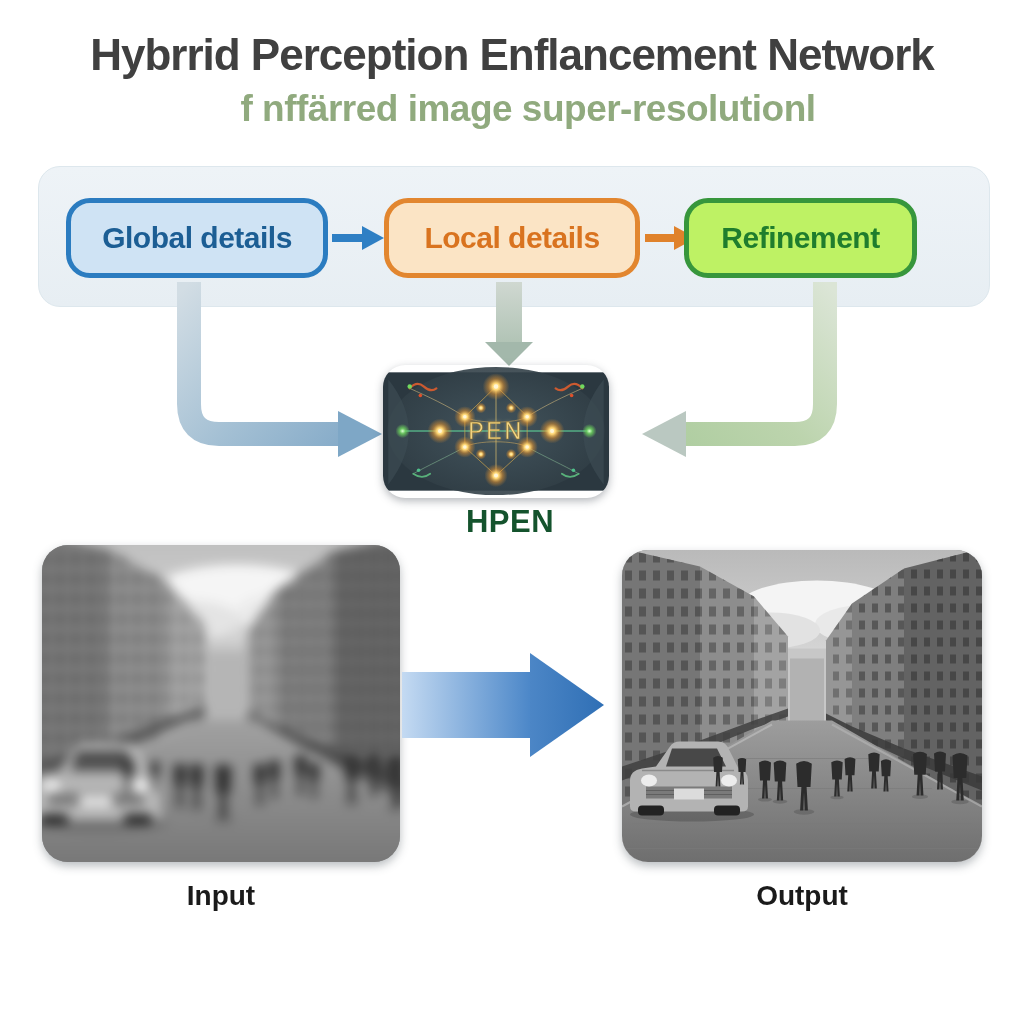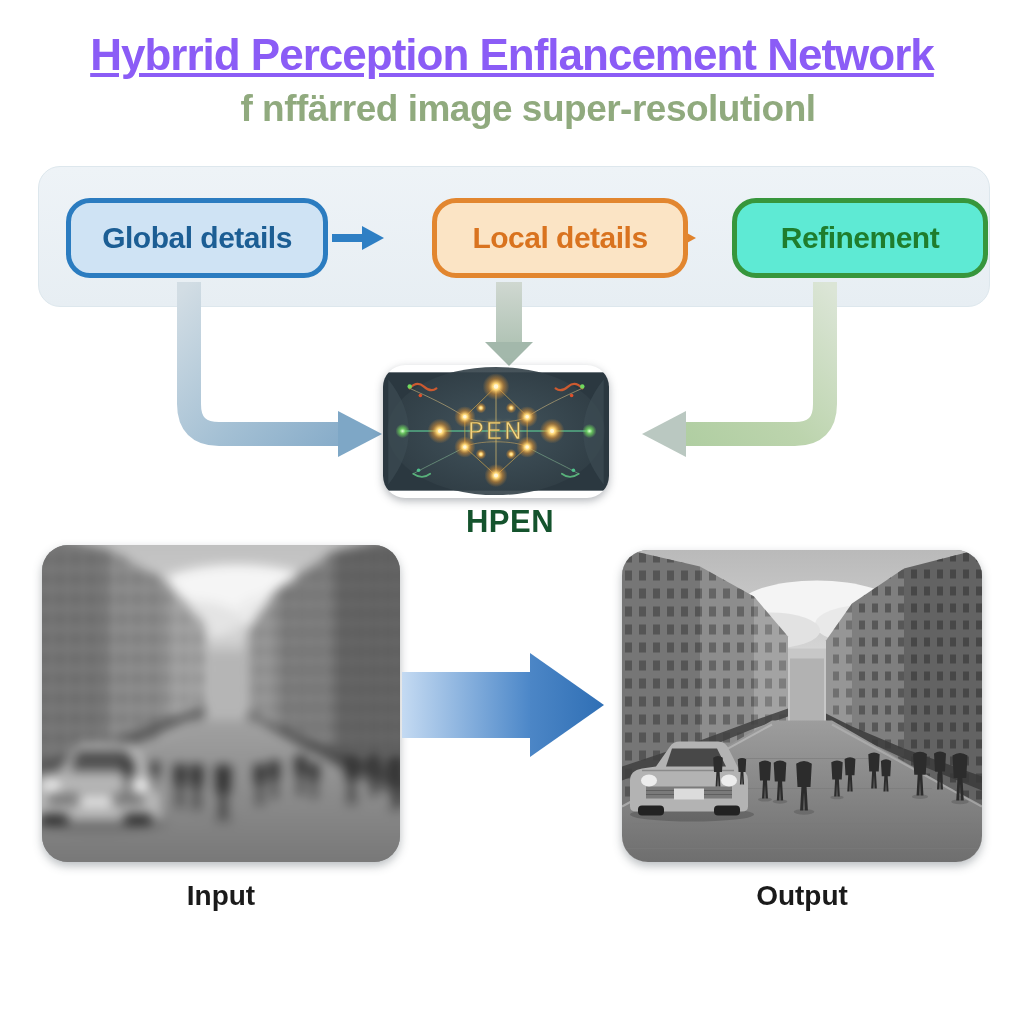--- a/index.html
+++ b/index.html
@@ -1,42 +1,42 @@
 <!DOCTYPE html>
 <html><head>
 <meta charset="utf-8">
 <style>
   * { margin:0; padding:0; box-sizing:border-box; }
   body { background:#ffffff; font-family:"Liberation Sans", sans-serif; }
   #canvas { position:relative; width:1024px; height:1024px; background:#ffffff; overflow:hidden; }
 
   .title {
     position:absolute; top:30px; left:0; width:1024px; text-align:center;
-    font-size:44px; font-weight:700; color:#8b5cf6; letter-spacing:-1px;text-decoration:underline;
+    font-size:44px; font-weight:700; color:#404040; letter-spacing:-1px;
   }
   .subtitle {
     position:absolute; top:88px; left:16px; width:1024px; text-align:center;
     font-size:37px; font-weight:700; color:#90aa7e; letter-spacing:-0.5px;
   }
 
   .panel {
     position:absolute; left:38px; top:166px; width:952px; height:141px;
     border-radius:22px; background:linear-gradient(180deg,#eef3f7 0%, #e7eef3 100%);
     border:1px solid #dde7ed;
   }
 
   .stage {
     position:absolute; top:198px; height:80px; border-radius:24px;
     display:flex; align-items:center; justify-content:center;
     border-width:5px; border-style:solid;
     font-size:30px; font-weight:700; letter-spacing:-0.5px;
   }
   .stage-blue   { left:66px;  width:262px; background:#cfe3f4; border-color:#2b7cc0; color:#1c5e94; }
-  .stage-orange { left:384px; width:256px; background:#fbe4c5; border-color:#e2862f; color:#d9731f;margin-left:48px; }
-  .stage-green  { left:732px; width:256px; background:#5eead4; border-color:#37963c; color:#1f7d2d; }
+  .stage-orange { left:384px; width:256px; background:#fbe4c5; border-color:#e2862f; color:#d9731f; }
+  .stage-green  { left:684px; width:233px; background:#bef264; border-color:#37963c; color:#1f7d2d; }
 
   .flow-overlay { position:absolute; left:0; top:195px; width:1024px; height:315px; }
 
   .module-image {
     position:absolute; left:383px; top:365px; width:226px; height:133px;
     border-radius:22px; overflow:hidden; box-shadow:0 3px 8px rgba(40,50,60,0.35);
   }
   .module-label {
     position:absolute; left:383px; top:504px; width:254px; text-align:center;
     font-size:31px; font-weight:700; color:#14532d; letter-spacing:0.5px;

